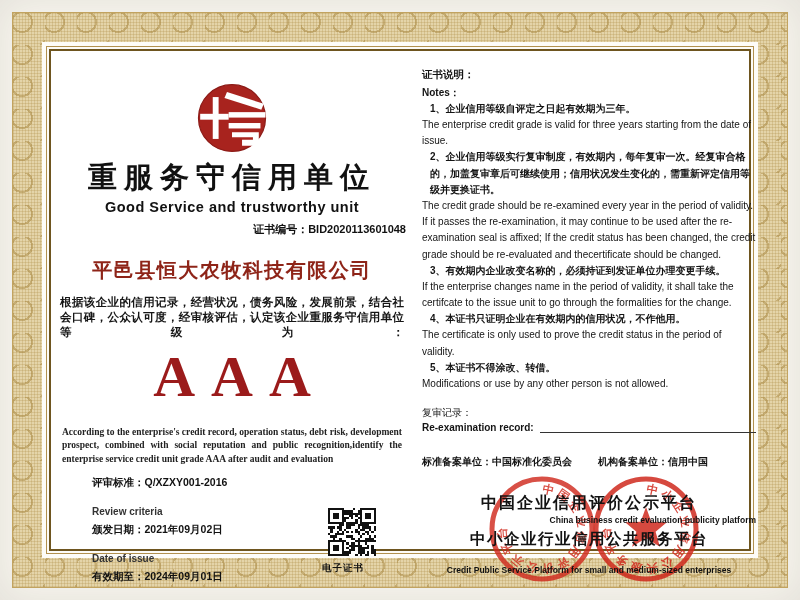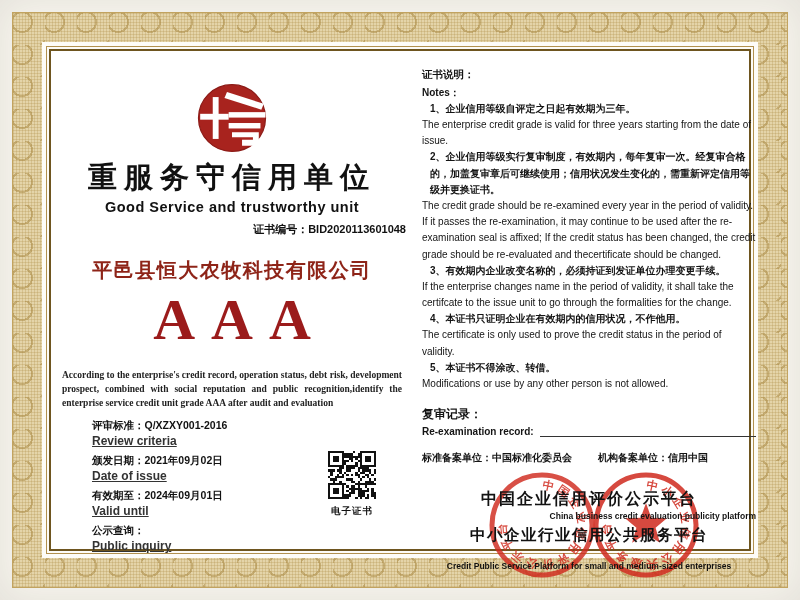--- a/index.html
+++ b/index.html
@@ -27,38 +27,38 @@
   .cert-title { margin-top:4px; font-size:29px; font-weight:bold; letter-spacing:7px; color:#111; white-space:nowrap; }
   .cert-subtitle { margin-top:1px; font-size:14.5px; font-weight:bold; letter-spacing:.5px; color:#111; }
   .cert-no { margin-top:7px; font-size:11px; font-weight:bold; color:#111; padding-left:34px;text-align:right; }
   .company { margin-top:20px; font-size:20px; font-weight:bold; letter-spacing:1.5px; color:#8e2418; white-space:nowrap; }
   .statement-zh { margin-top:11px; font-size:11.5px; font-weight:bold; line-height:1.32; text-align:justify; text-align-last:justify; color:#151515; padding:0 2px; }
   .grade { margin-top:2px; font-family:"Liberation Serif","DejaVu Serif",serif; font-size:58px; font-weight:bold; letter-spacing:16px; color:#9b1b1b; padding-left:16px; }
   .statement-en { margin-top:16px; font-family:"Liberation Serif","DejaVu Serif",serif; font-size:9.5px; line-height:1.45; text-align:justify; color:#222; padding:0 4px;font-weight:bold; }
   .meta { position:relative; margin-top:9px; text-align:left; padding-left:34px; min-height:120px; }
   .field { margin-bottom:6px; }
   .field-main { font-size:10.5px; font-weight:bold; color:#111; }
-  .field-en { font-size:12px; font-weight:bold; color:#333; margin-top:1px;text-decoration:underline; }
+  .field-en { font-size:10px; font-weight:bold; color:#333; margin-top:16px; }
   .urls { display:inline-block; vertical-align:top; }
   .url-line { font-size:9.5px; font-weight:bold; color:#222; line-height:1.45; }
-  .qr-box { position:absolute; right:24px; top:32px; width:60px; text-align:center; }
+  .qr-box { position:absolute; right:24px; top:32px; width:60px; }
   .qr-box svg { display:block; margin:0 auto; }
   .qr-label { margin-top:6px; font-size:9.5px; font-weight:bold; color:#111; letter-spacing:1px; }
 
   
   .col-right { position:absolute; left:370px; top:14px; width:334px; color:#141414; }
   .notes-heading-zh { font-size:10.5px; font-weight:bold; line-height:1.7; }
   .notes-heading-en { font-size:10px;  font-weight:bold; line-height:1.7; }
   .note-zh { font-size:10px; font-weight:bold; line-height:1.62;margin-left:8px; }
   .note-en { font-size:10px; line-height:1.62; }
   .review { margin-top:12px; }
-  .review-zh { font-size:12px; font-weight:bold; line-height:1.8; }
+  .review-zh { font-size:10px; font-weight:normal; line-height:1.8; }
   .review-en { display:flex; align-items:flex-end; font-size:10px; font-weight:bold; }
   .review-line { flex:1; margin-left:6px; border-bottom:1px solid #333; height:11px; }
-  .filing { margin-top:14px; display:flex; gap:26px; font-size:10px; font-weight:bold; white-space:nowrap; }
+  .filing { margin-top:22px; display:flex; gap:26px; font-size:10px; font-weight:bold; white-space:nowrap; }
   .footer-block { position:relative; margin-top:8px; height:128px; text-align:center; }
   .stamps { position:absolute; left:50%; top:-12px; transform:translateX(-50%); }
   .footer-text { position:relative; padding-top:16px; }
   .f-zh1 { font-size:16px; font-weight:bold; letter-spacing:2px; color:#121212; }
   .f-en1 { font-size:8.5px; font-weight:bold; color:#121212; margin-top:1px;text-align:right; }
   .f-zh2 { font-size:15.5px; font-weight:bold; letter-spacing:1.5px; color:#121212; margin-top:4px; }
   .f-en2 { font-size:8.5px; font-weight:bold; color:#121212; margin-top:15px; }
 </style>
 </head>
 <body>
@@ -90,20 +90,21 @@
         </svg>
       </div>
 
       <div class="cert-title">重服务守信用单位</div>
       <div class="cert-subtitle">Good Service and trustworthy unit</div>
       <div class="cert-no">
         <span>证书编号：</span><span>BID2020113601048</span>
       </div>
 
       <div class="company">平邑县恒大农牧科技有限公司</div>
+      <div class="statement-zh">根据该企业的信用记录，经营状况，债务风险，发展前景，结合社会口碑，公众认可度，经审核评估，认定该企业重服务守信用单位等级为：</div>
       <div class="grade">AAA</div>
       <div class="statement-en">According to the enterprise's credit record, operation status, debt risk, development prospect, combined with social reputation and public recognition,identify the enterprise service credit unit grade AAA after audit and evaluation</div>
 
       <div class="meta">
         <div class="field">
           <div class="field-main">
             <span>评审标准：</span><span>Q/XZXY001-2016</span>
           </div>
           <div class="field-en">Review criteria</div>
         </div>

